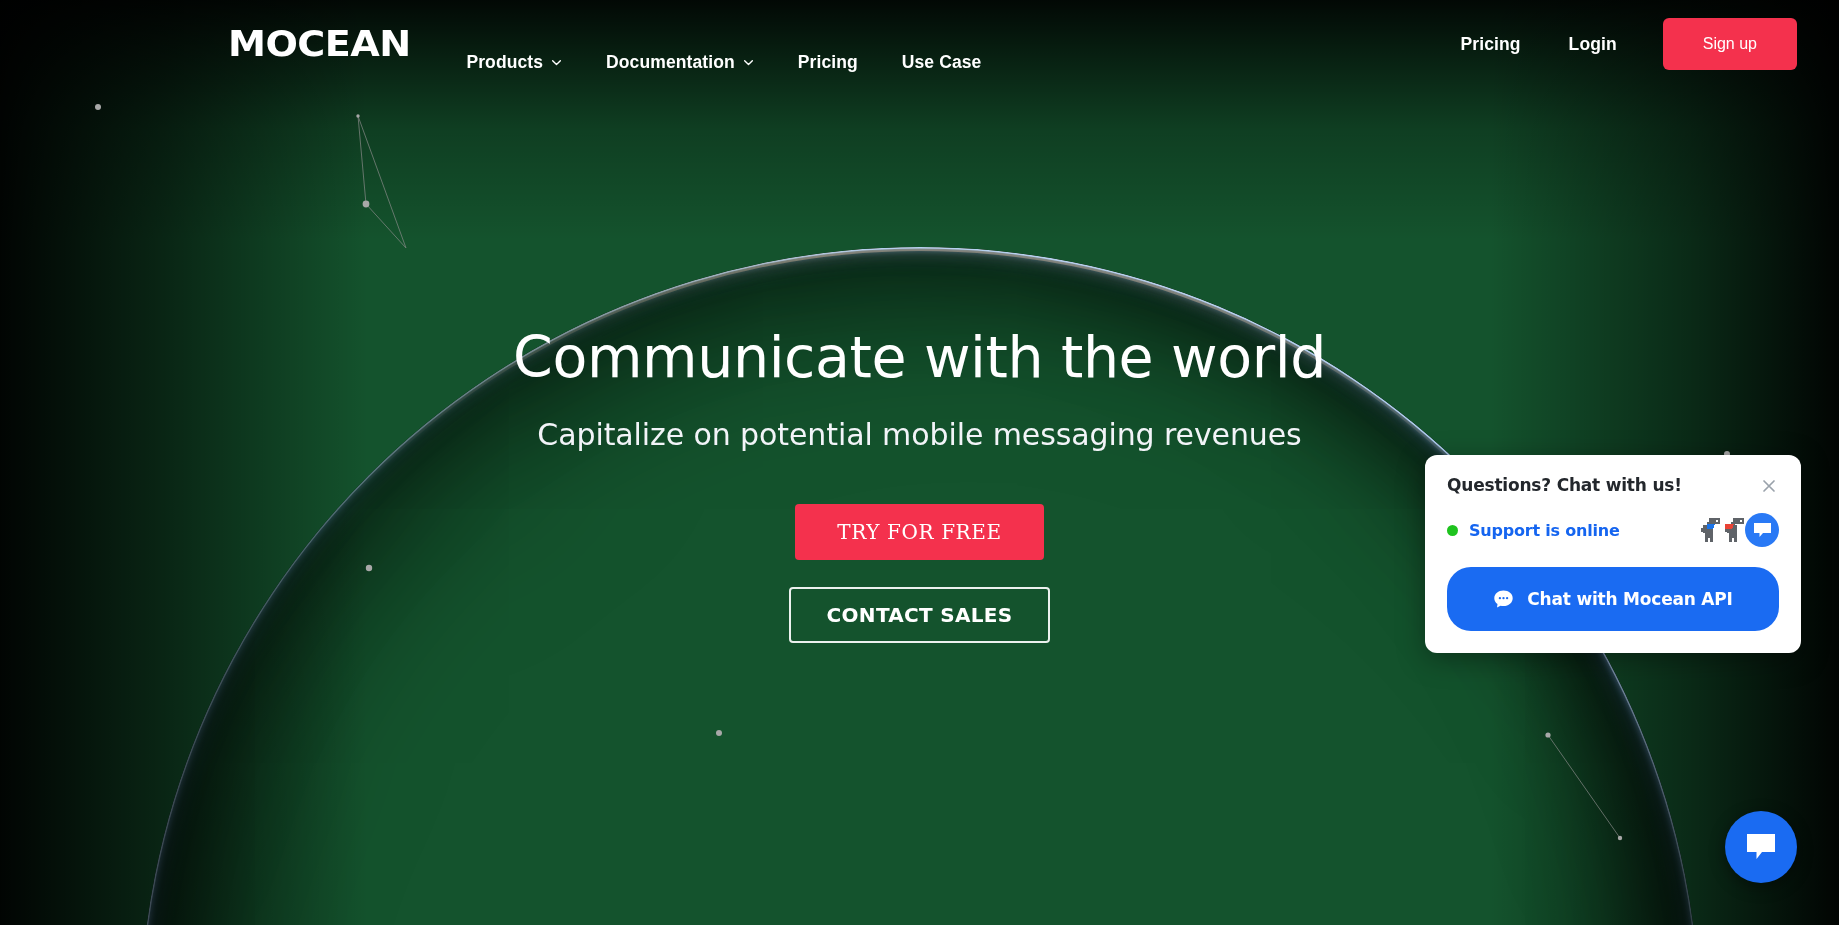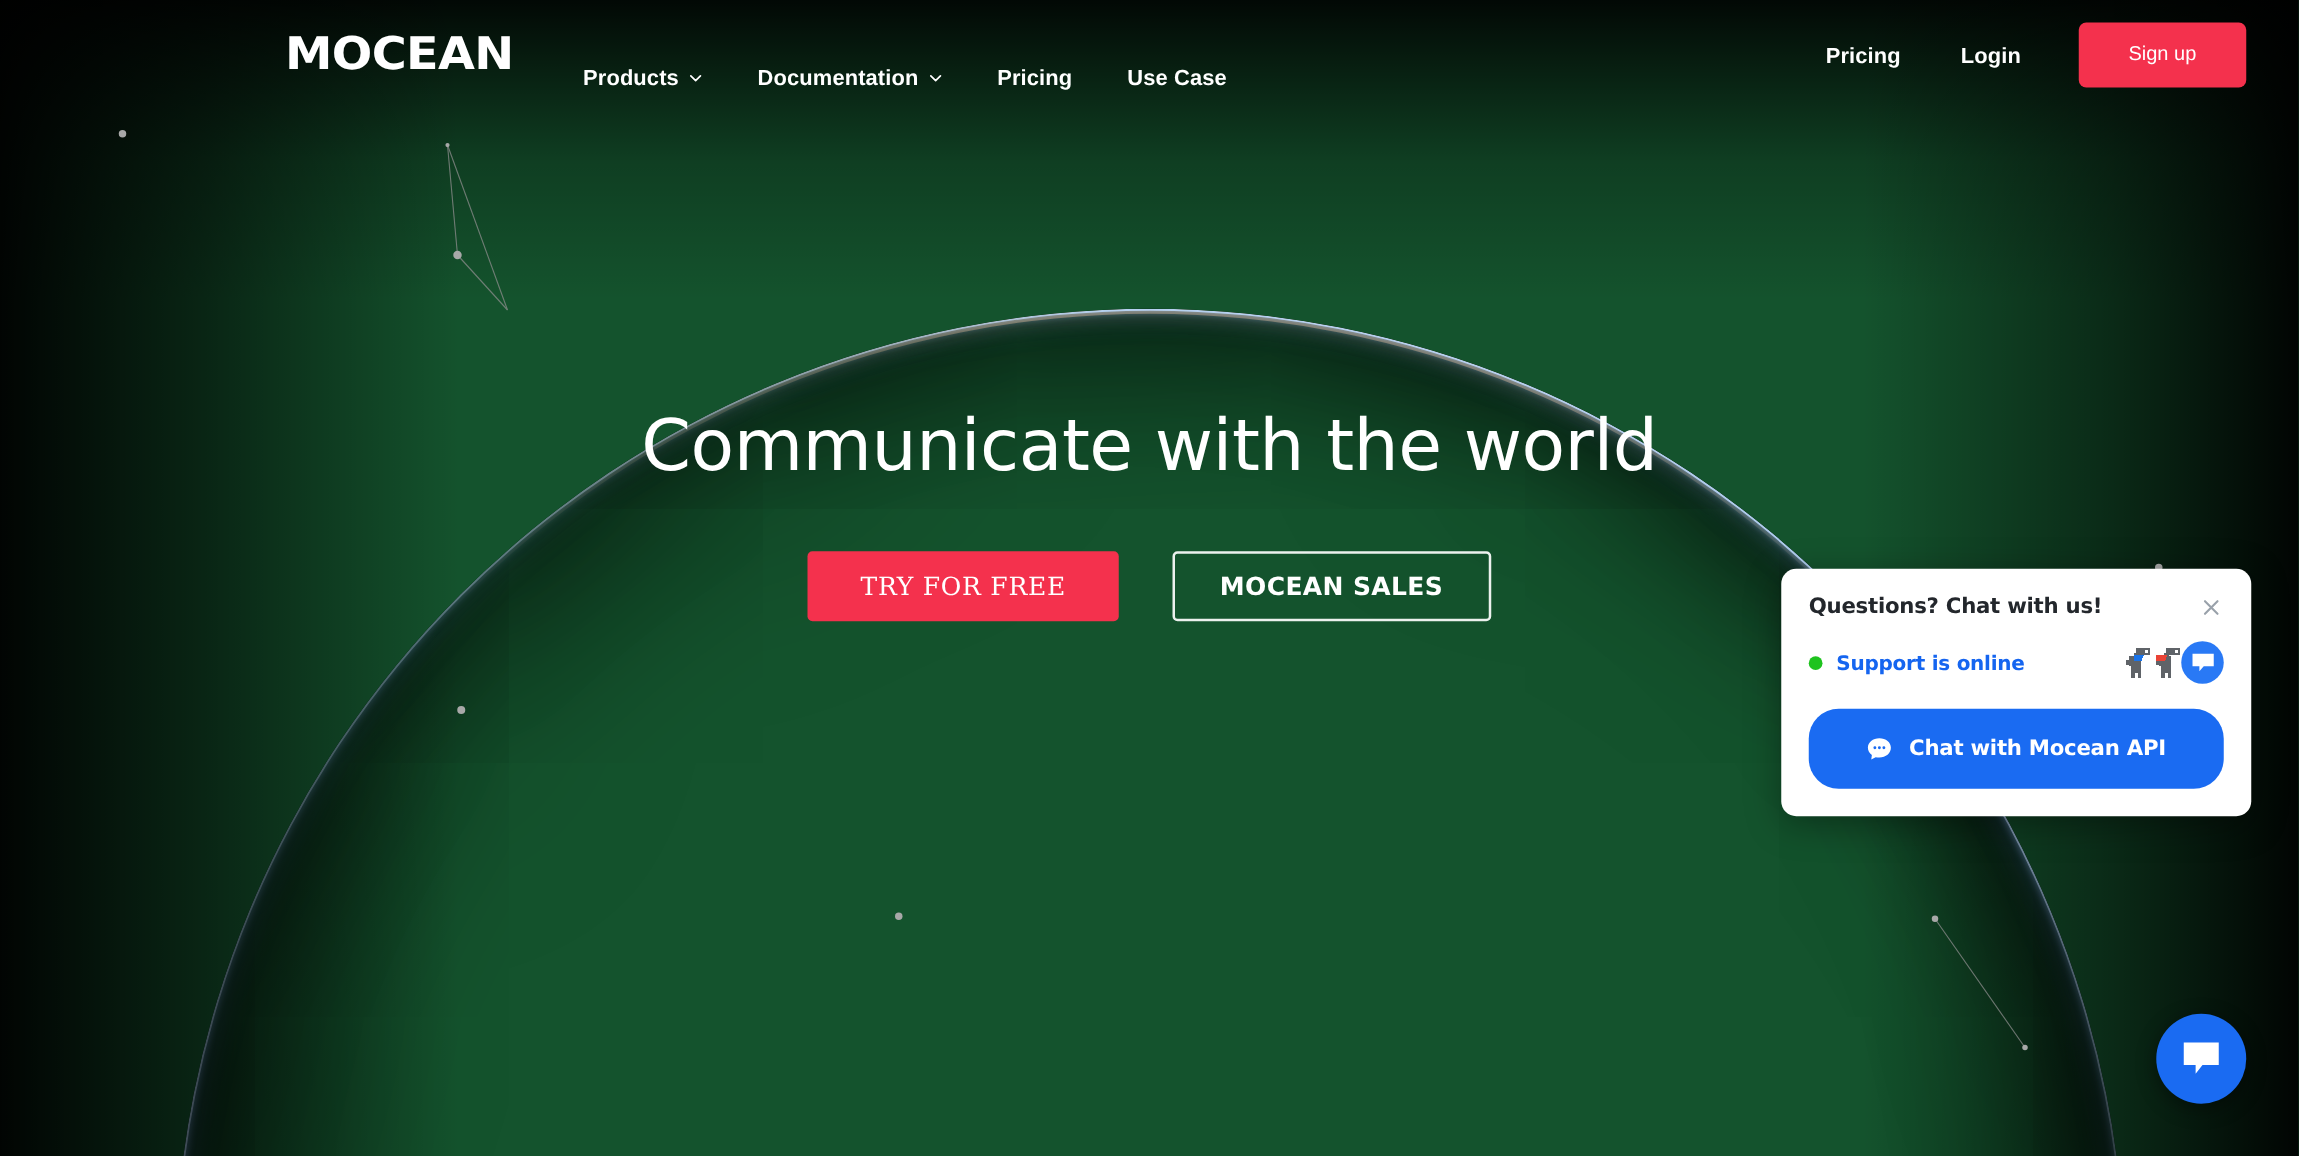--- a/index.html
+++ b/index.html
@@ -231,21 +231,22 @@
     color:#f2f4f8;
     letter-spacing:-0.1px;
     text-align:center;
     white-space:nowrap;
   }
 
   .hero-ctas {
     margin-top:52px;
     display:flex;
     align-items:center;
-    gap:43px;
+    gap:27px;
+    flex-direction:column;
   }
 
   .btn-try {
     background:#f4314d;
     color:#ffffff;
     border:none;
     border-radius:4px;
     height:56px;
     padding:0 42px;
     font-family:"DejaVu Serif", serif;
@@ -452,23 +453,24 @@
     <div class="header-right">
       <div class="header-link">Pricing</div>
       <div class="header-link">Login</div>
       <button class="signup-btn">Sign up</button>
     </div>
 
   </header>
 
   <section class="hero">
     <h1 class="hero-title">Communicate with the world</h1>
+    <p class="hero-sub">Capitalize on potential mobile messaging revenues</p>
     <div class="hero-ctas">
       <button class="btn-try">TRY FOR FREE</button>
-      <button class="btn-contact">MOCEAN SALES</button>
+      <button class="btn-contact">CONTACT SALES</button>
     </div>
   </section>
 
   <div class="chat-card">
 
     <div class="chat-card-head">
       <div class="chat-card-title">Questions? Chat with us!</div>
       <div class="chat-close">
         <svg width="14" height="14" viewBox="0 0 14 14" aria-hidden="true">
           <path d="M2 2 L12 12 M12 2 L2 12" stroke="#9aa2ab" stroke-width="1.7" stroke-linecap="round"></path>

